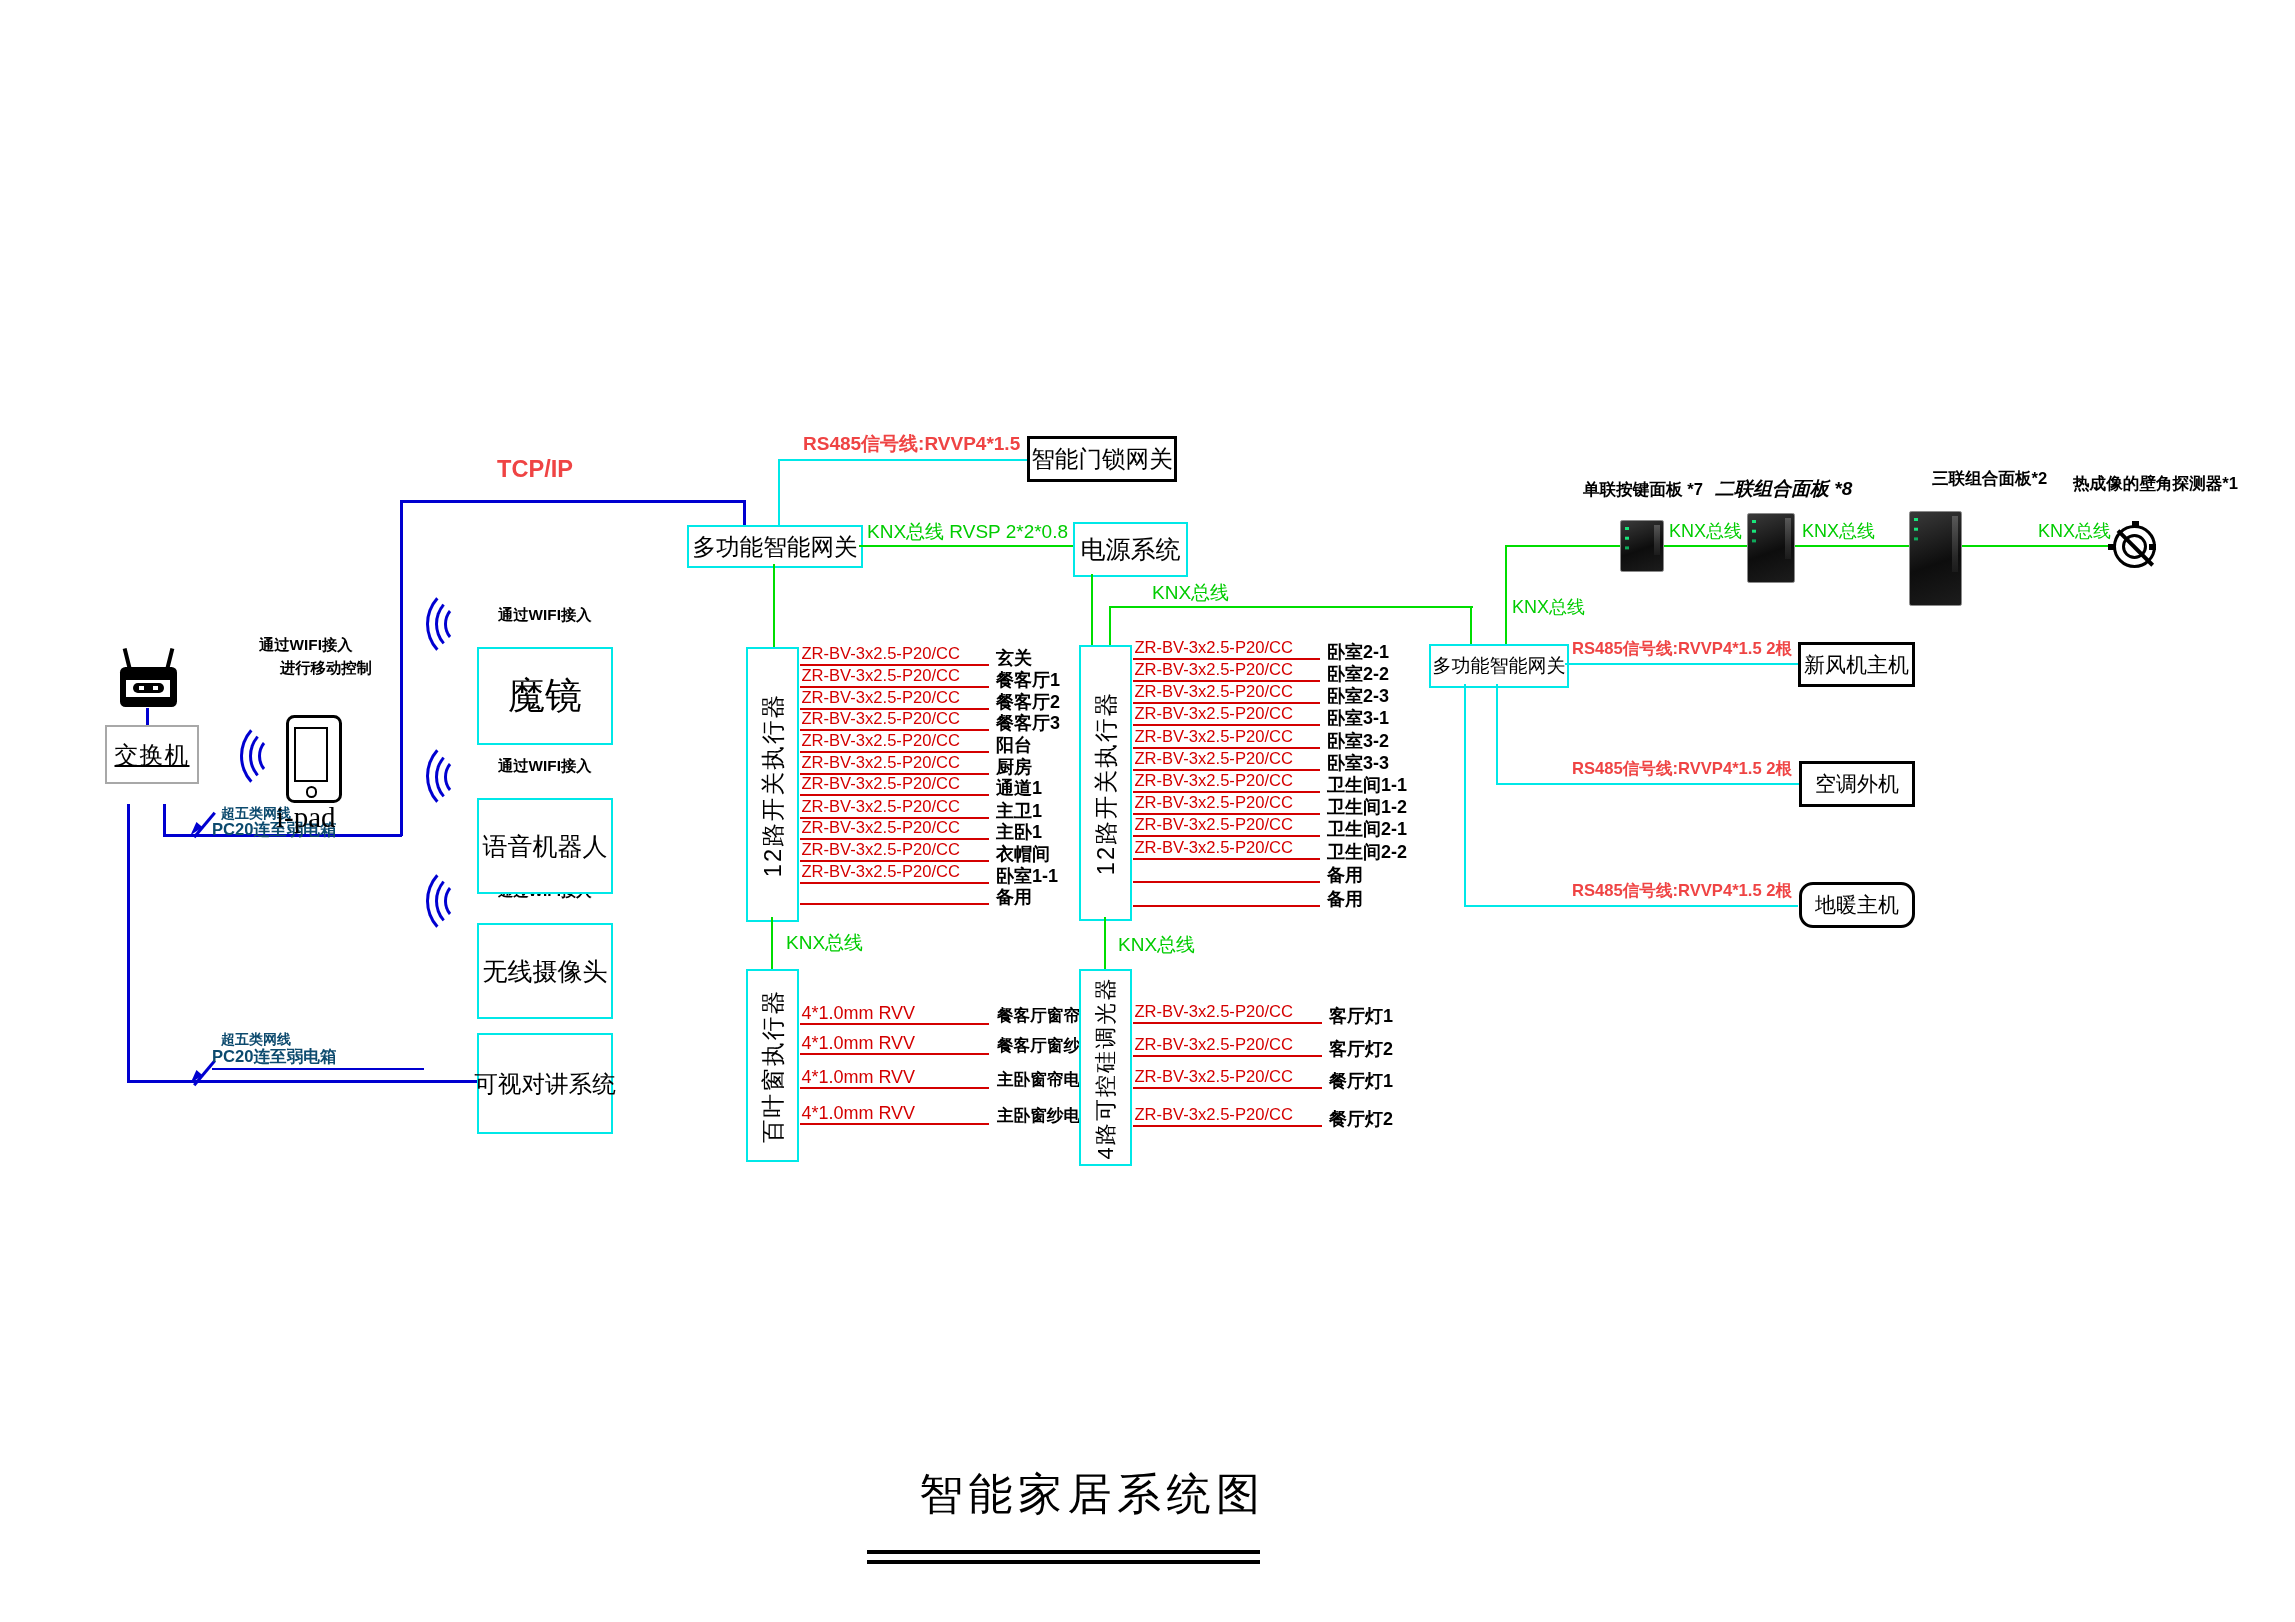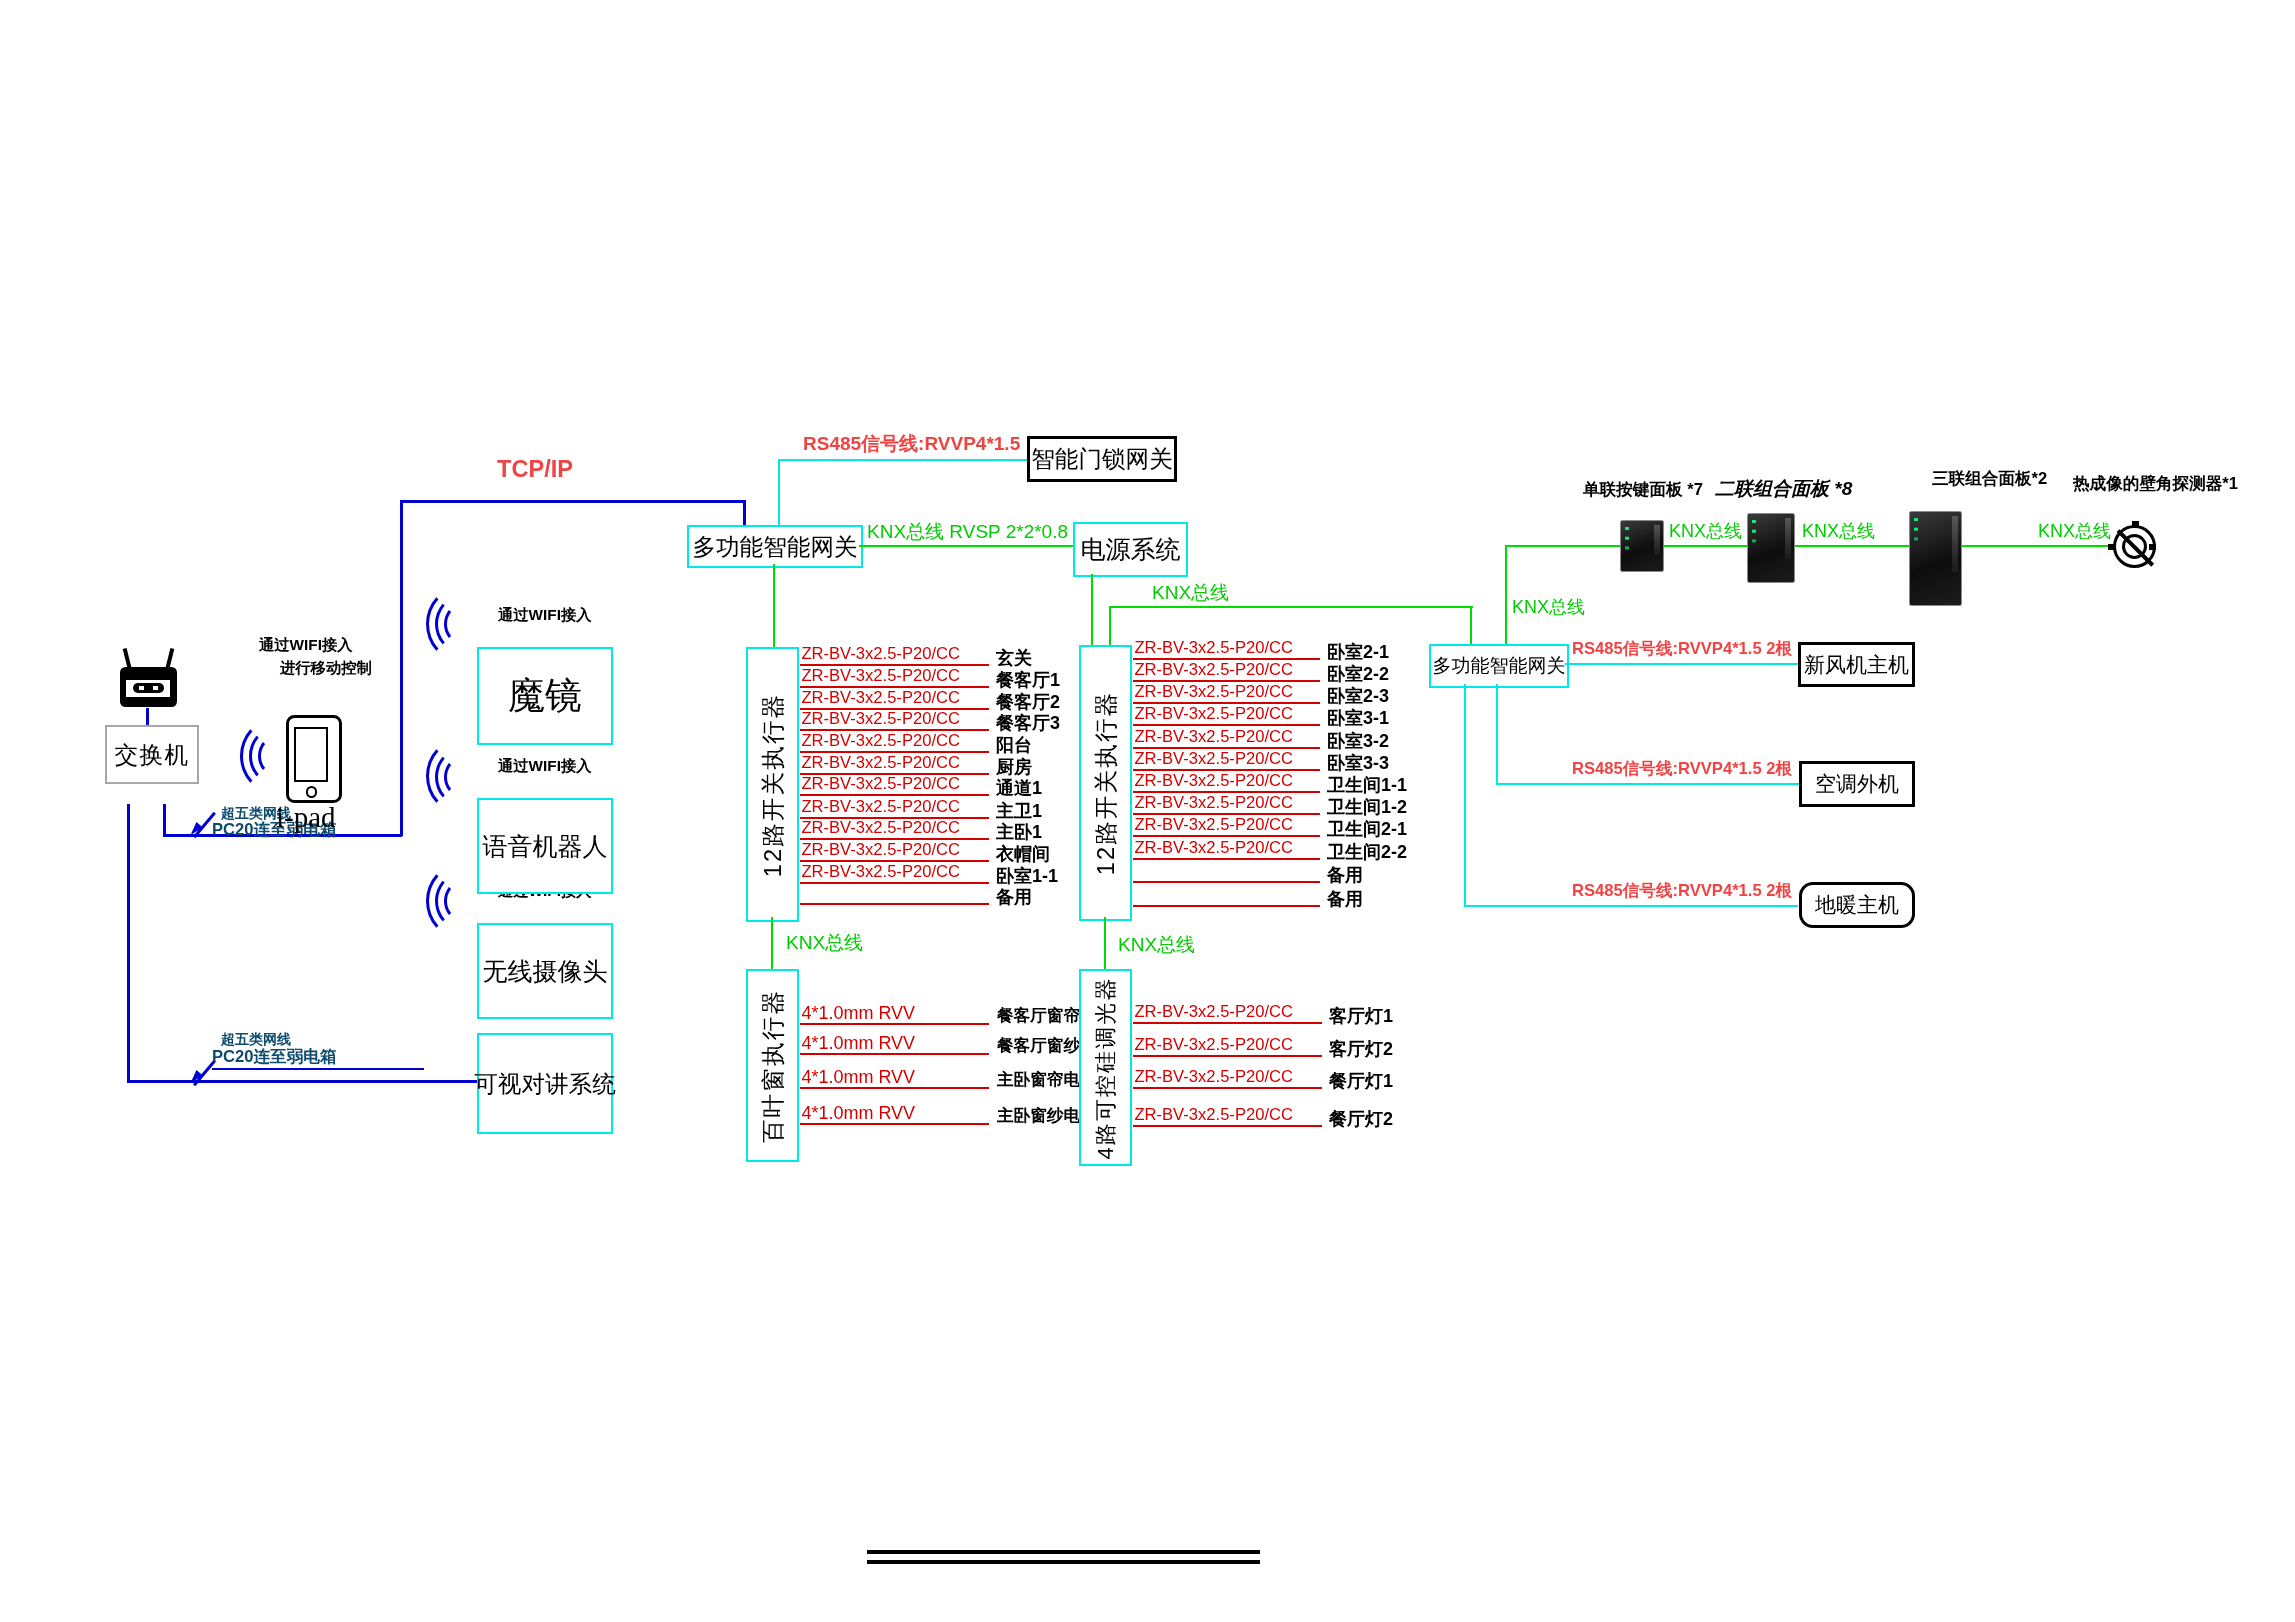--- a/index.html
+++ b/index.html
@@ -80,21 +80,21 @@
     <div class="ant" style="left:5.5px;transform:rotate(-14deg);"></div>
     <div class="ant" style="right:5.5px;transform:rotate(14deg);"></div>
     <div class="body"></div>
       <div class="strip"></div>
       <div class="pill"></div>
     <div class="d1" style="left:19px;"></div>
       <div class="d2" style="left:33px;"></div>
   </div>
   <div class="wire wb w4" style="left:146px;top:708px;height:40px;"></div>
 
-  <div class="box b-gray f34" style="left:105px;top:725px;width:90px;height:55px;letter-spacing:1.4px;">
+  <div class="box b-gray f34" style="left:105px;top:725px;width:90px;height:55px;letter-spacing:1.4px;text-decoration:underline;">
     <span>交换机</span>
   </div>
 
   <div class="wire wb w4" style="left:127px;top:804px;height:279px;"></div>
   <div class="wire wb h4" style="left:127px;top:1080px;width:350px;"></div>
   <div class="wire wb w4" style="left:163px;top:804px;height:33px;"></div>
   <div class="wire wb h4" style="left:163px;top:834px;width:239px;"></div>
   <div class="wire wb w4" style="left:400px;top:500px;height:336px;"></div>
   <div class="wire wb h4" style="left:400px;top:500px;width:345px;"></div>
   <div class="wire wb w4" style="left:743px;top:500px;height:28px;"></div>
@@ -377,17 +377,18 @@
     <span>空调外机</span>
   </div>
 
   <div class="wire wc w3" style="left:1464px;top:684px;height:223px;"></div>
   <div class="wire wc h3" style="left:1464px;top:905px;width:334px;"></div>
   <div class="lbl cyan-t" style="left:1572px;top:880px;font-size:16.6px;">RS485信号线:RVVP4*1.5  2根</div>
   <div class="box b-black f30" style="left:1799px;top:882px;width:110px;height:40px;border-radius:14px;">
     <span>地暖主机</span>
   </div>
 
+  <div class="title" style="left:919px;top:1465px;">智能家居系统图</div>
   <div class="rule" style="left:867px;top:1550px;width:393px;"></div>
   <div class="rule" style="left:867px;top:1560px;width:393px;"></div>
 
 </div>
 
 
 </body></html>

